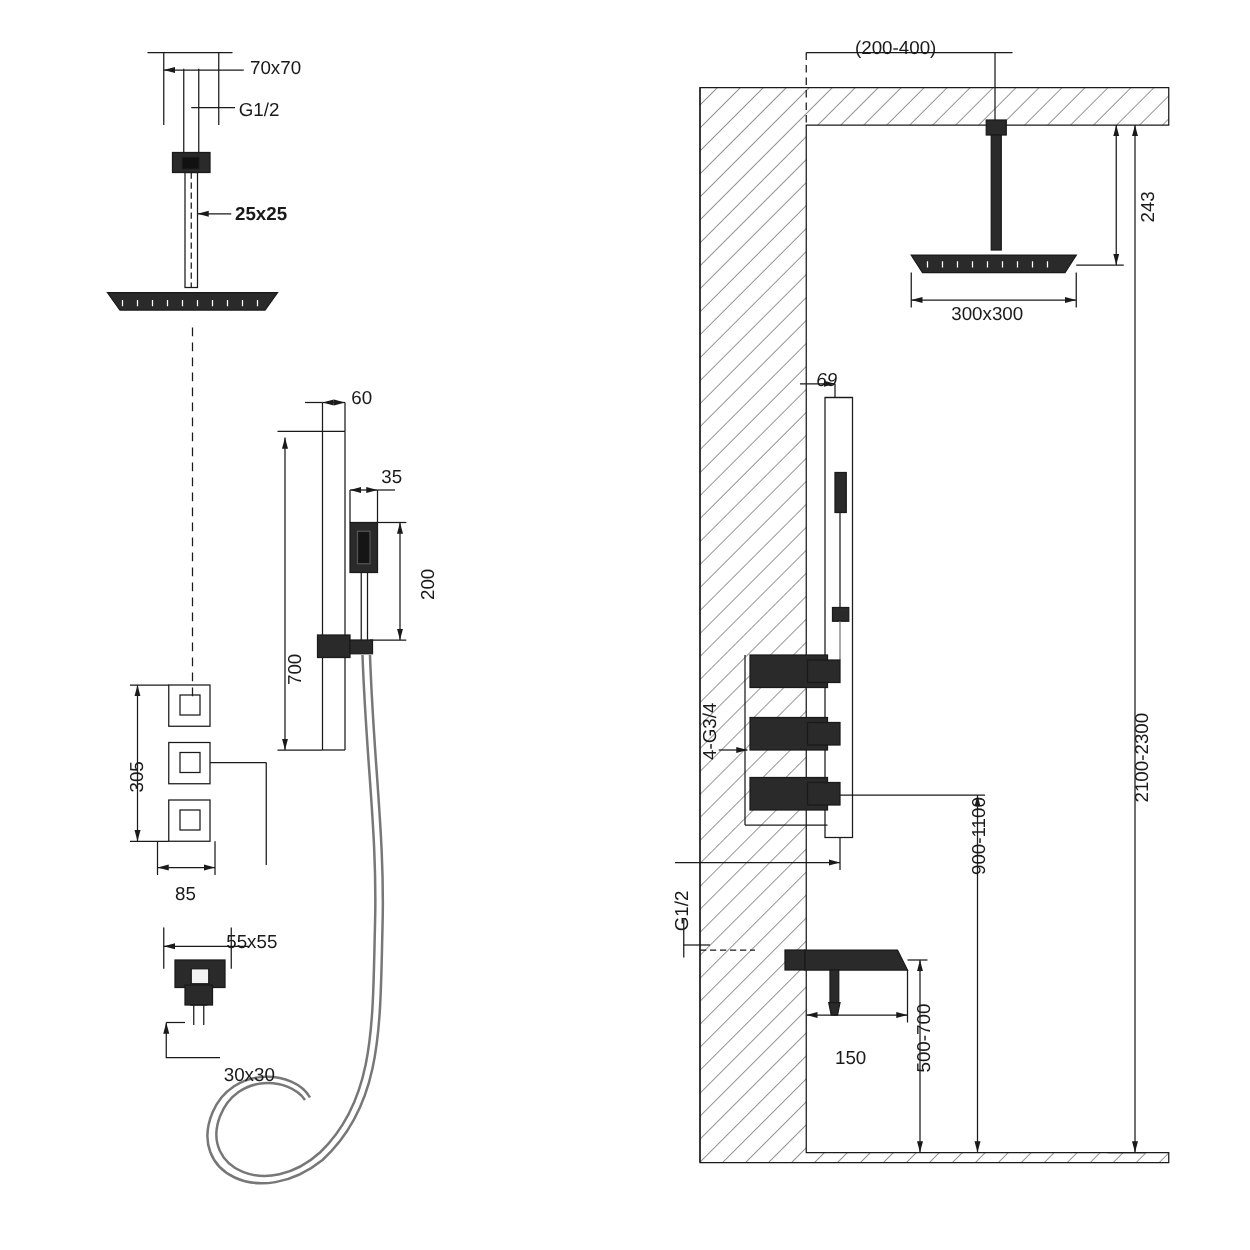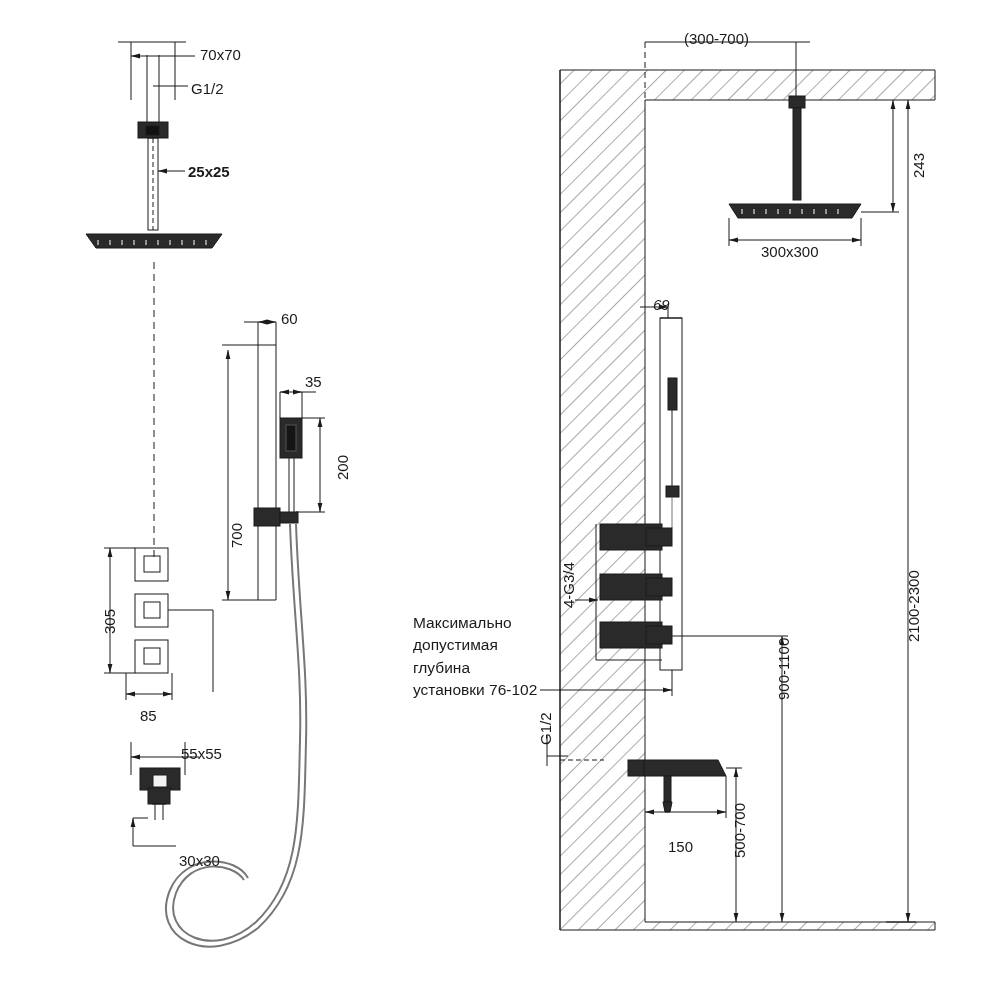--- a/index.html
+++ b/index.html
@@ -246,29 +246,25 @@
   <div class="lbl" style="left:188px; top:163px;font-weight:bold;">25x25</div>
   <div class="lbl" style="left:281px; top:310px;">60</div>
   <div class="lbl" style="left:305px; top:373px;">35</div>
   <div class="lbl vert" style="left:334px; top:480px;">200</div>
   <div class="lbl vert" style="left:228px; top:548px;">700</div>
   <div class="lbl vert" style="left:101px; top:634px;">305</div>
   <div class="lbl" style="left:140px; top:707px;">85</div>
   <div class="lbl" style="left:171px; top:745px;margin-left:10px;">55x55</div>
   <div class="lbl" style="left:179px; top:852px;">30x30</div>
 
-  <div class="lbl" style="left:684px; top:30px;">(300-700)</div>
+  <div class="lbl" style="left:684px; top:30px;">(200-400)</div>
   <div class="lbl vert" style="left:910px; top:178px;">243</div>
   <div class="lbl" style="left:761px; top:243px;">300x300</div>
   <div class="lbl" style="left:653px; top:296px;font-style:italic;">69</div>
   <div class="lbl vert" style="left:560px; top:608px;">4-G3/4</div>
   <div class="lbl vert" style="left:905px; top:642px;">2100-2300</div>
   <div class="lbl vert" style="left:775px; top:700px;">900-1100</div>
   <div class="lbl vert" style="left:537px; top:745px;">G1/2</div>
   <div class="lbl" style="left:668px; top:822px;margin-top:16px;">150</div>
   <div class="lbl vert" style="left:731px; top:858px;">500-700</div>
 
-  <div class="note" style="left:413px; top:612px;">Максимально
-допустимая
-глубина
-установки 76-102</div>
 
 </div>
 
 </body></html>

